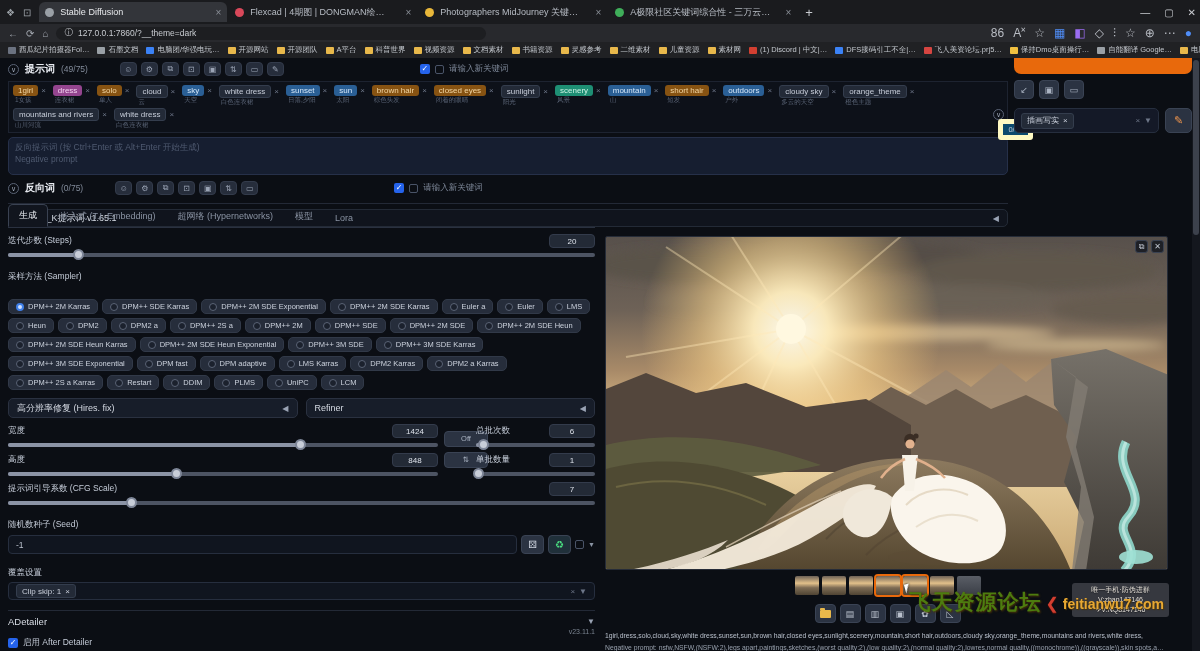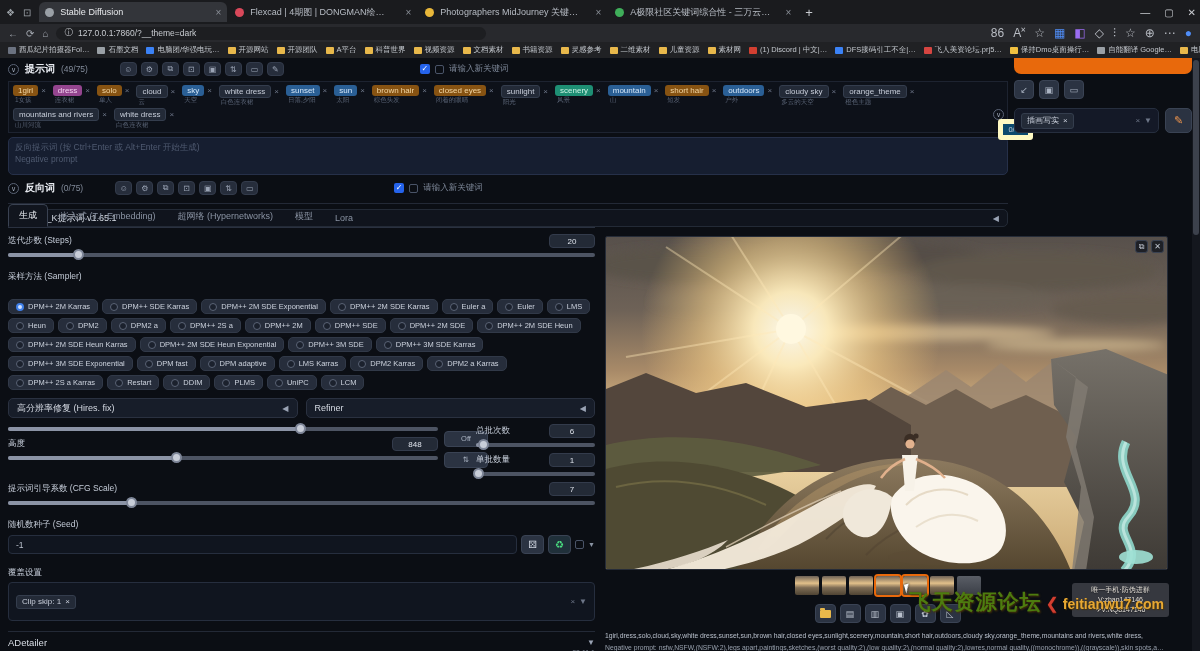--- a/index.html
+++ b/index.html
@@ -81,21 +81,21 @@
   .radio{width:8px;height:8px;border-radius:50%;border:1px solid #5a6375;background:#1b212d}
   .samp.sel .radio{border:2px solid #3f7fe8;background:#cfe0ff}
   .acc2{display:flex;gap:8px;margin-top:8px}
   .acc{flex:1;height:20px;background:#171d29;border:1px solid #2a3140;border-radius:5px;display:flex;align-items:center;padding:0 8px;font-size:9px;color:#d4d9e2}
   .dimgrid{display:grid;grid-template-columns:430px 26px 1fr;column-gap:6px;margin-top:4px}
   .midbtn{width:44px;height:16px;background:#2b3342;border:1px solid #3a4354;border-radius:4px;color:#aab3c2;font-size:7.5px;display:flex;align-items:center;justify-content:center}
   .seedrow{display:flex;gap:4px;align-items:center;margin-top:4px}
   .seedin{flex:1;height:19px;background:#10151f;border:1px solid #262e3e;border-radius:4px;color:#b9c0cc;font-size:8.5px;display:flex;align-items:center;padding:0 7px}
   .sbtn{width:23px;height:19px;background:#2b3342;border:1px solid #3a4354;border-radius:4px;font-size:10px;color:#cfd5e0;display:flex;align-items:center;justify-content:center}
   .sbtn.green{color:#4ade80;background:#20303a}
-  .ovbox{margin-top:3px;height:39px;background:#10151f;border:1px solid #262e3e;border-radius:4px;display:flex;align-items:center;padding:0 7px}
+  .ovbox{margin-top:3px;height:18px;background:#10151f;border:1px solid #262e3e;border-radius:4px;display:flex;align-items:center;padding:0 7px}
   .adheader{display:flex;align-items:center;margin-top:10px;border-top:1px solid #232936;padding-top:5px;font-size:9.5px;color:#d8dde5}
   .adver{text-align:right;font-size:7px;color:#79828f;margin-top:1px}
   .adenable{display:flex;align-items:center;gap:5px;font-size:8.5px;color:#c5ccd8;margin-top:2px}
   .utabs{display:flex;gap:14px;margin-top:4px;border-bottom:1px solid #2a3140;padding:0 4px}
   .utab{font-size:8.5px;color:#8a93a3;padding:2px 2px 3px}
   .utab.active{color:#eceff4;border-bottom:2px solid #e8690c}
   
   .rightcol{position:absolute;left:605px;top:178px;width:565px;height:415px}
   .imgbox{position:relative;width:563px;height:334px;background:#05070a;border:1px solid #262c38;border-radius:2px;overflow:hidden}
   .cornerbtns{position:absolute;right:3px;top:3px;display:flex;gap:3px}
@@ -630,20 +630,24 @@
           <span class="arrow-l">◀</span>
         </div>
         <div class="acc">
           <span>Refiner</span>
           <span class="arrow-l">◀</span>
         </div>
       </div>
 
       <div class="dimgrid">
         <div>
+          <div class="srow" style="margin-top:2px">
+            <span class="slabel">宽度</span>
+            <span class="valbox">1424</span>
+          </div>
           <div class="track" style="--p: 68%;">
               <span class="fill"></span>
               <span class="thumb"></span>
             </div>
           <div class="srow">
             <span class="slabel">高度</span>
             <span class="valbox">848</span>
           </div>
           <div class="track" style="--p: 39%;">
               <span class="fill"></span>

